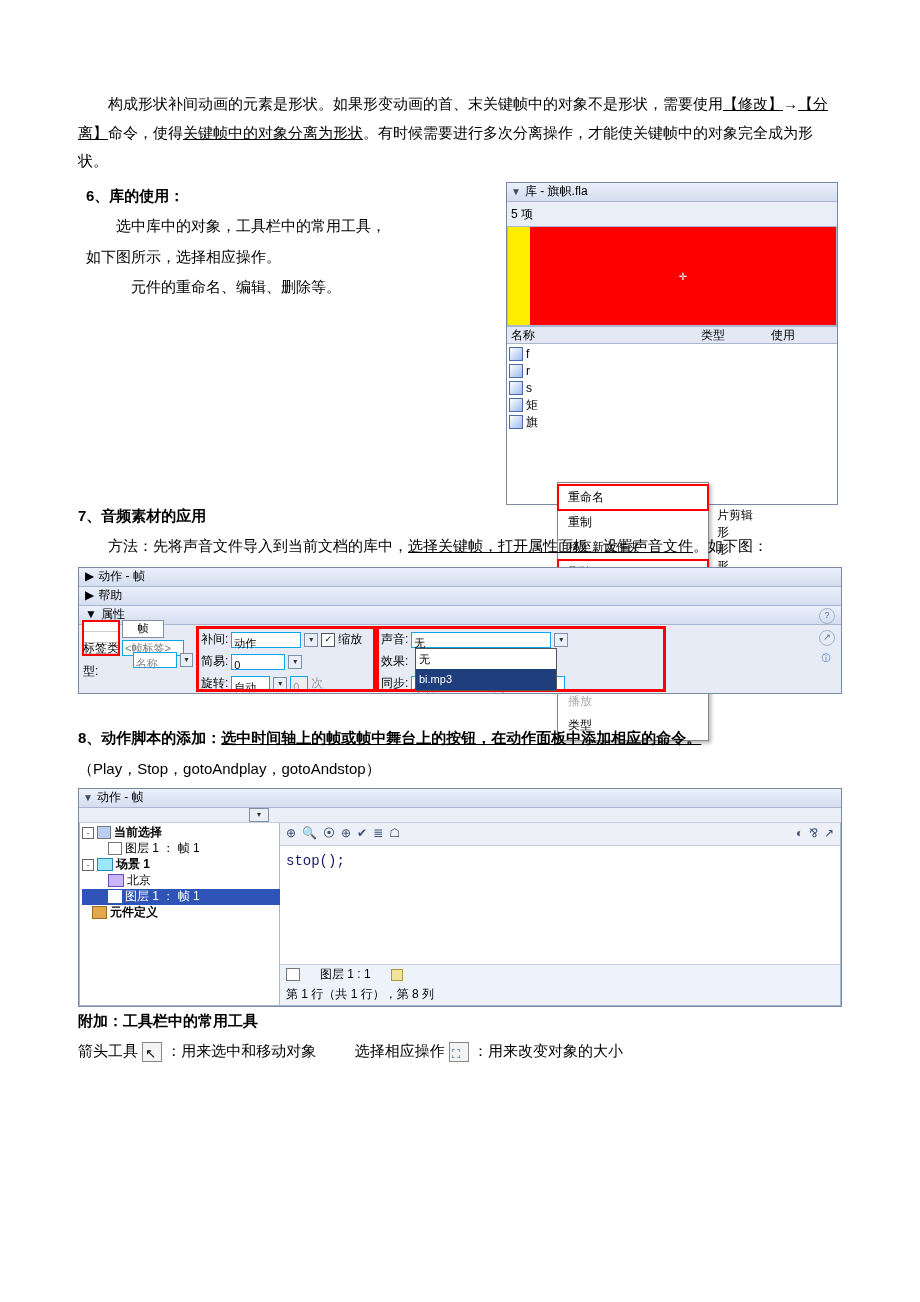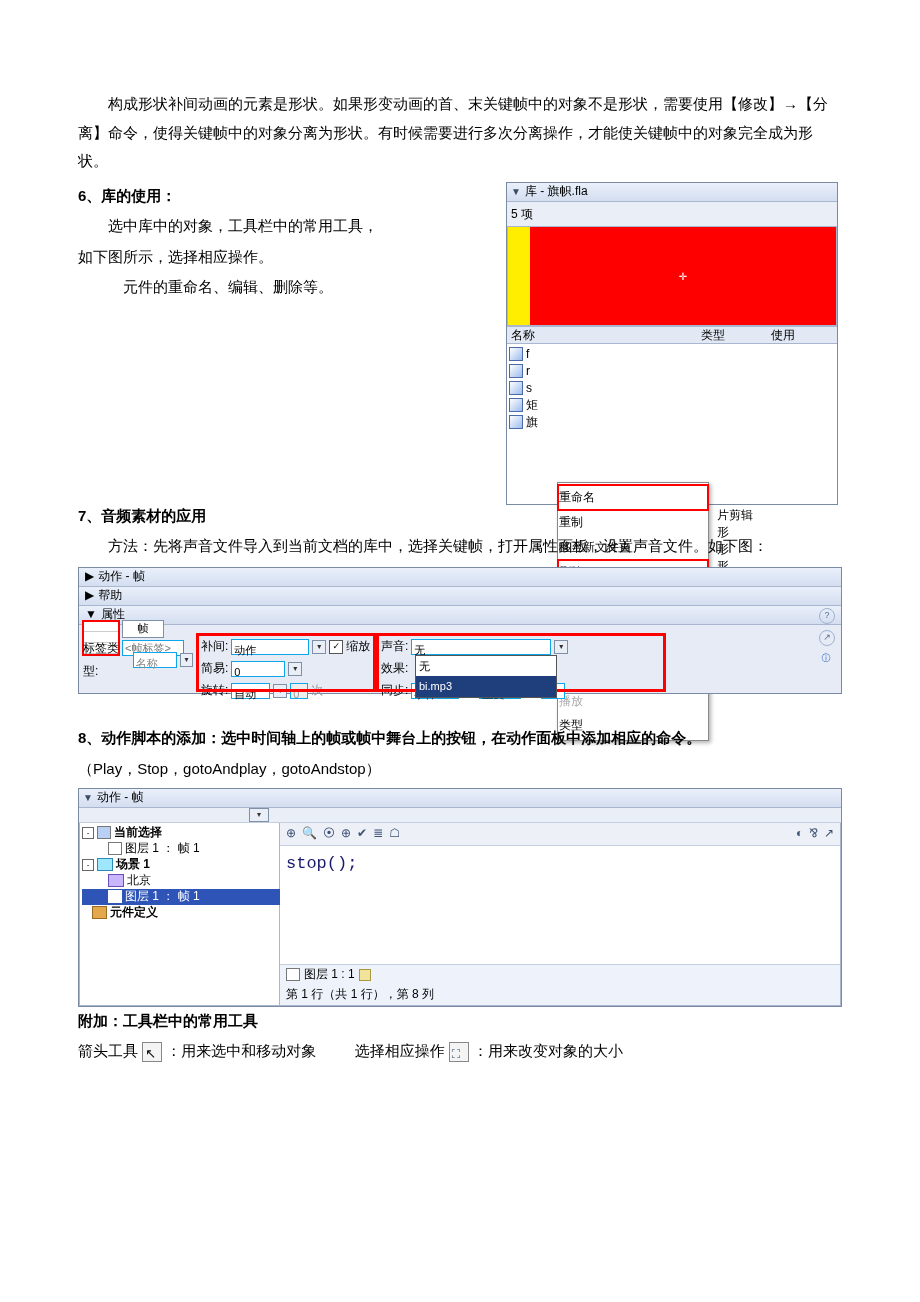--- a/index.html
+++ b/index.html
@@ -10,21 +10,21 @@
     padding: 90px 78px;
     width: 920px;
     box-sizing: border-box;
     color: #000;
     background: #fff;
   }
   .section { position: relative; }
   p { margin: 0 0 2px 0; }
   .indent { text-indent: 2em; }
   .indent2 { text-indent: 3em; }
-  .uline { }
+  .uline { text-decoration: underline; }
   .bold { font-weight: bold; }
 
   
   .win-panel {
     border: 1px solid #7a8aa3;
     background: #e9eef7;
     font-family: "SimSun", sans-serif;
     font-size: 12px;
     color: #000;
   }
@@ -64,37 +64,37 @@
   .lib-menu {
     position: absolute;
     left: 50px; top: 138px;
     width: 150px;
     background: #fff;
     border: 1px solid #888;
     box-shadow: 2px 2px 4px rgba(0,0,0,0.3);
     font-size: 12px;
     padding: 2px 0;
   }
-  .lib-menu .mi { padding: 1px 1px; }
+  .lib-menu .mi { padding: 1px 10px; }
   .lib-menu .mi.dis { color: #aaa; }
   .lib-menu hr { border: none; border-top: 1px solid #ccc; margin: 2px 4px; }
   .redbox { outline: 2px solid #ff0000; outline-offset: -1px; }
   .lib-right-col { position: absolute; left: 210px; top: 142px; width: 60px; font-size: 12px; display: flex; flex-direction: column; gap: 3px; }
   .lib-right-col div { height: 14px; }
 
   
   .prop-wrap { width: 762px; margin-top: 6px; }
   .prop-tab-row { display: flex; align-items: center; height: 18px; background: linear-gradient(#eaf0fb,#d4def0); border-bottom: 1px solid #a8b6cf; padding-left: 6px; font-size: 12px; gap: 4px; }
   .prop-body { display: flex; padding: 4px; gap: 6px; background: #e6ebf5; height: 60px; }
   .prop-col { display: flex; flex-direction: column; gap: 4px; font-size: 12px; }
   .prop-row { display: flex; align-items: center; gap: 3px; height: 18px; }
   .frame-icon { width: 34px; height: 32px; border: 1px solid #888; background: #fff; display: flex; flex-direction: column; }
   .frame-icon .stripe { flex:1; border-bottom:1px solid #ccc; }
   .frame-label-box { width: 40px; height: 16px; border: 1px solid #7f8fa6; background: #fff; display: flex; align-items: center; justify-content: center; font-size: 11px; }
-  .redgroup { outline: 3px solid #ff0000; padding: 2px; margin-top: 7px; }
+  .redgroup { outline: 3px solid #ff0000; padding: 2px; }
   .check { width: 12px; height: 12px; border: 1px solid #555; background: #fff; display: inline-flex; align-items: center; justify-content: center; font-size: 9px; }
   .sound-open { position: relative; }
   .sound-list {
     position: absolute; left: 0; top: 17px; width: 140px;
     background: #fff; border: 1px solid #555; font-size: 11px;
   }
   .sound-list div { padding: 0 3px; }
   .sound-list .sel { background: #1f3e7c; color: #fff; }
   .side-icons { position: absolute; right: 6px; top: 40px; display: flex; flex-direction: column; gap: 6px; font-size: 12px; color: #5a6f93; }
   .side-icons span { width: 14px; height: 14px; border: 1px solid #9fb1cf; border-radius: 50%; display: flex; align-items: center; justify-content: center; font-size: 9px; }
@@ -109,42 +109,42 @@
   .sq { width: 10px; height: 10px; border: 1px solid #666; background: #fff; display: inline-flex; align-items: center; justify-content: center; font-size: 8px; line-height: 1; }
   .scene { width: 14px; height: 11px; background: #9fe6ff; border: 1px solid #2b8bb5; }
   .clap { width: 14px; height: 11px; background: #c9b6ff; border: 1px solid #6b4dc2; }
   .frame-i { width: 12px; height: 11px; background: #fff; border: 1px solid #777; }
   .selrow { background: #2f54b7; color: #fff; width: 100%; }
   .orange-cube { width: 13px; height: 11px; background: #e2a84b; border: 1px solid #9a6a20; }
   .act-right { flex: 1; display: flex; flex-direction: column; }
   .act-toolbar { height: 22px; display: flex; align-items: center; justify-content: space-between; padding: 0 6px; background: #edf0f7; border-bottom: 1px solid #c4cee1; font-size: 12px; color: #4a5a7a; }
   .tb-icons { display: flex; gap: 6px; }
   .tb-icons span { font-size: 12px; color: #3e5276; }
-  .code-area { flex: 1; background: #fff; font-family: "Courier New", monospace; font-size: 17px; padding: 2px 6px; color: #1a1a6d; }
+  .code-area { flex: 1; background: #fff; font-family: "Courier New", monospace; font-size: 14px; padding: 2px 6px; color: #1a1a6d; }
   .act-footer { height: 36px; border-top: 1px solid #c4cee1; background: #eef2fa; font-size: 12px; padding: 2px 6px; }
-  .pin-row { display: flex; align-items: center; gap: 4px; height: 16px; }
+  .pin-row { display: flex; align-items: center; gap: 20px; height: 16px; }
   .pin { width: 10px; height: 10px; background: #f1e39a; border: 1px solid #a89840; }
 
   
   .tool-icon { display: inline-block; width: 18px; height: 18px; border: 1px solid #888; background: #f4f4f4; vertical-align: middle; position: relative; }
   .tool-icon.arrow::after { content: "↖"; position: absolute; left: 2px; top: -1px; font-size: 13px; color: #000; }
   .tool-icon.transform::after { content: "⛶"; position: absolute; left: 2px; top: 0; font-size: 12px; color: #3a5877; }
 
   .clearfix::after { content: ""; display: block; clear: both; }
 </style>
 </head>
 <body>
 
 <div class="section">
   <p class="indent">
     <span>构成形状补间动画的元素是形状。如果形变动画的首、末关键帧中的对象不是形状，需要使用</span><span class="uline">【修改】</span><span>→</span><span class="uline">【分离】</span><span>命令，使得</span><span class="uline">关键帧中的对象分离为形状</span><span>。有时候需要进行多次分离操作，才能使关键帧中的对象完全成为形状。</span>
   </p>
 </div>
 
-<div class="section clearfix" style="margin-top:6px; min-height:320px;">
+<div class="section clearfix" style="margin-top:6px; min-height:320px;margin-left:8px;">
   <p class="bold">6、库的使用：</p>
   <p class="indent">选中库中的对象，工具栏中的常用工具，</p>
   <p>如下图所示，选择相应操作。</p>
   <p class="indent2">元件的重命名、编辑、删除等。</p>
 
   <div class="lib-wrap win-panel">
     <div class="panel-title">
       <span class="tri">▼</span>
       <span>库 - 旗帜.fla</span>
     </div>
@@ -247,21 +247,21 @@
         <div class="prop-row">
           <span>标签类型:</span>
           <span class="small-input" style="width:48px; color:#888;">名称</span>
           <span class="drop">▾</span>
         </div>
       </div>
 
       <div class="prop-col redgroup" style="width:170px;">
         <div class="prop-row">
           <span>补间:</span>
-          <span class="small-input" style="width:78px;font-family:Liberation Serif, serif;">动作</span>
+          <span class="small-input" style="width:70px;font-family:Liberation Serif, serif;">动作</span>
           <span class="drop">▾</span>
           <span class="check">✓</span>
           <span>缩放</span>
         </div>
         <div class="prop-row">
           <span>简易:</span>
           <span class="small-input" style="width:54px;">0</span>
           <span class="drop">▾</span>
         </div>
         <div class="prop-row">

